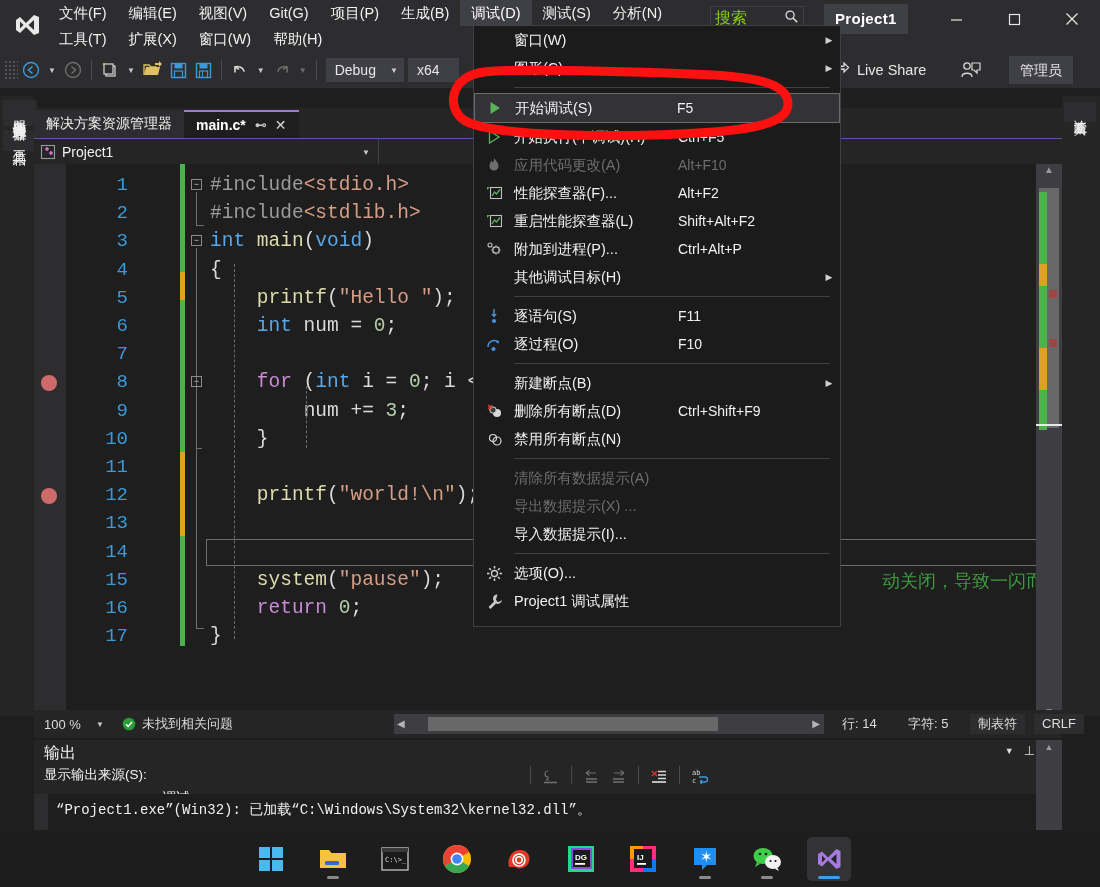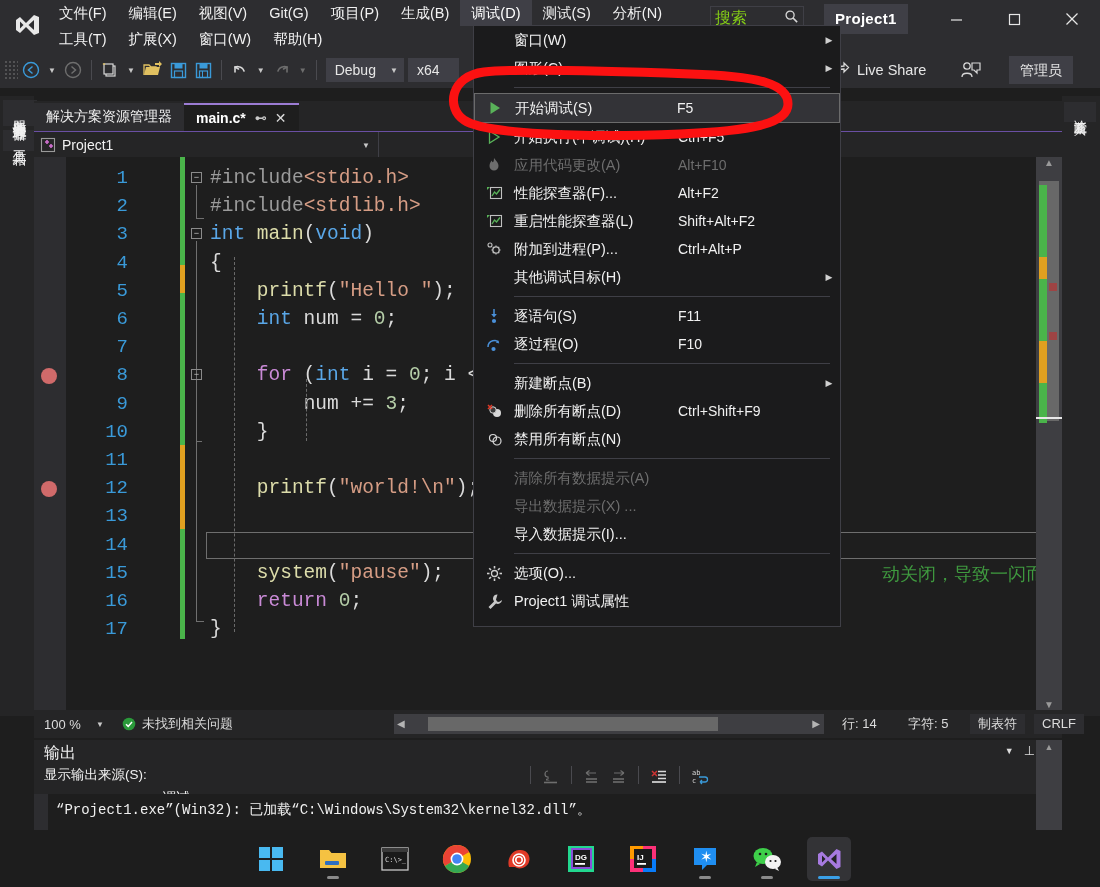--- a/index.html
+++ b/index.html
@@ -89,21 +89,21 @@
   }
   
   #rightdock {
     position: absolute; left: 1062px; top: 96px; width: 38px; height: 620px;
     background: #252526;
   }
   #rightdock .vtab { font-size: 13px; padding: 8px 7px; margin: 6px 2px; }
 
   
   #editor-shell {
-    position: absolute; left: 34px; top: 101px; width: 1028px; height: 640px;
+    position: absolute; left: 34px; top: 108px; width: 1028px; height: 640px;
     background: #1e1e1e;
   }
   #tabstrip { position: absolute; left: 0; top: 0; width: 1028px; height: 30px;
     background: #252526; display: flex; align-items: flex-end; }
   .dtab { height: 28px; display: flex; align-items: center; padding: 0 12px;
     color: #f1f1f1; font-size: 14px; }
   .dtab.inactive { background: #2d2d30; }
   .dtab.active { background: #1e1e1e; border-top: 2px solid #9c7cd4;
     color: #ffffff; font-weight: bold; }
   .dtab .pin { margin-left: 9px; color: #c8c8c8; font-size: 12px; }

